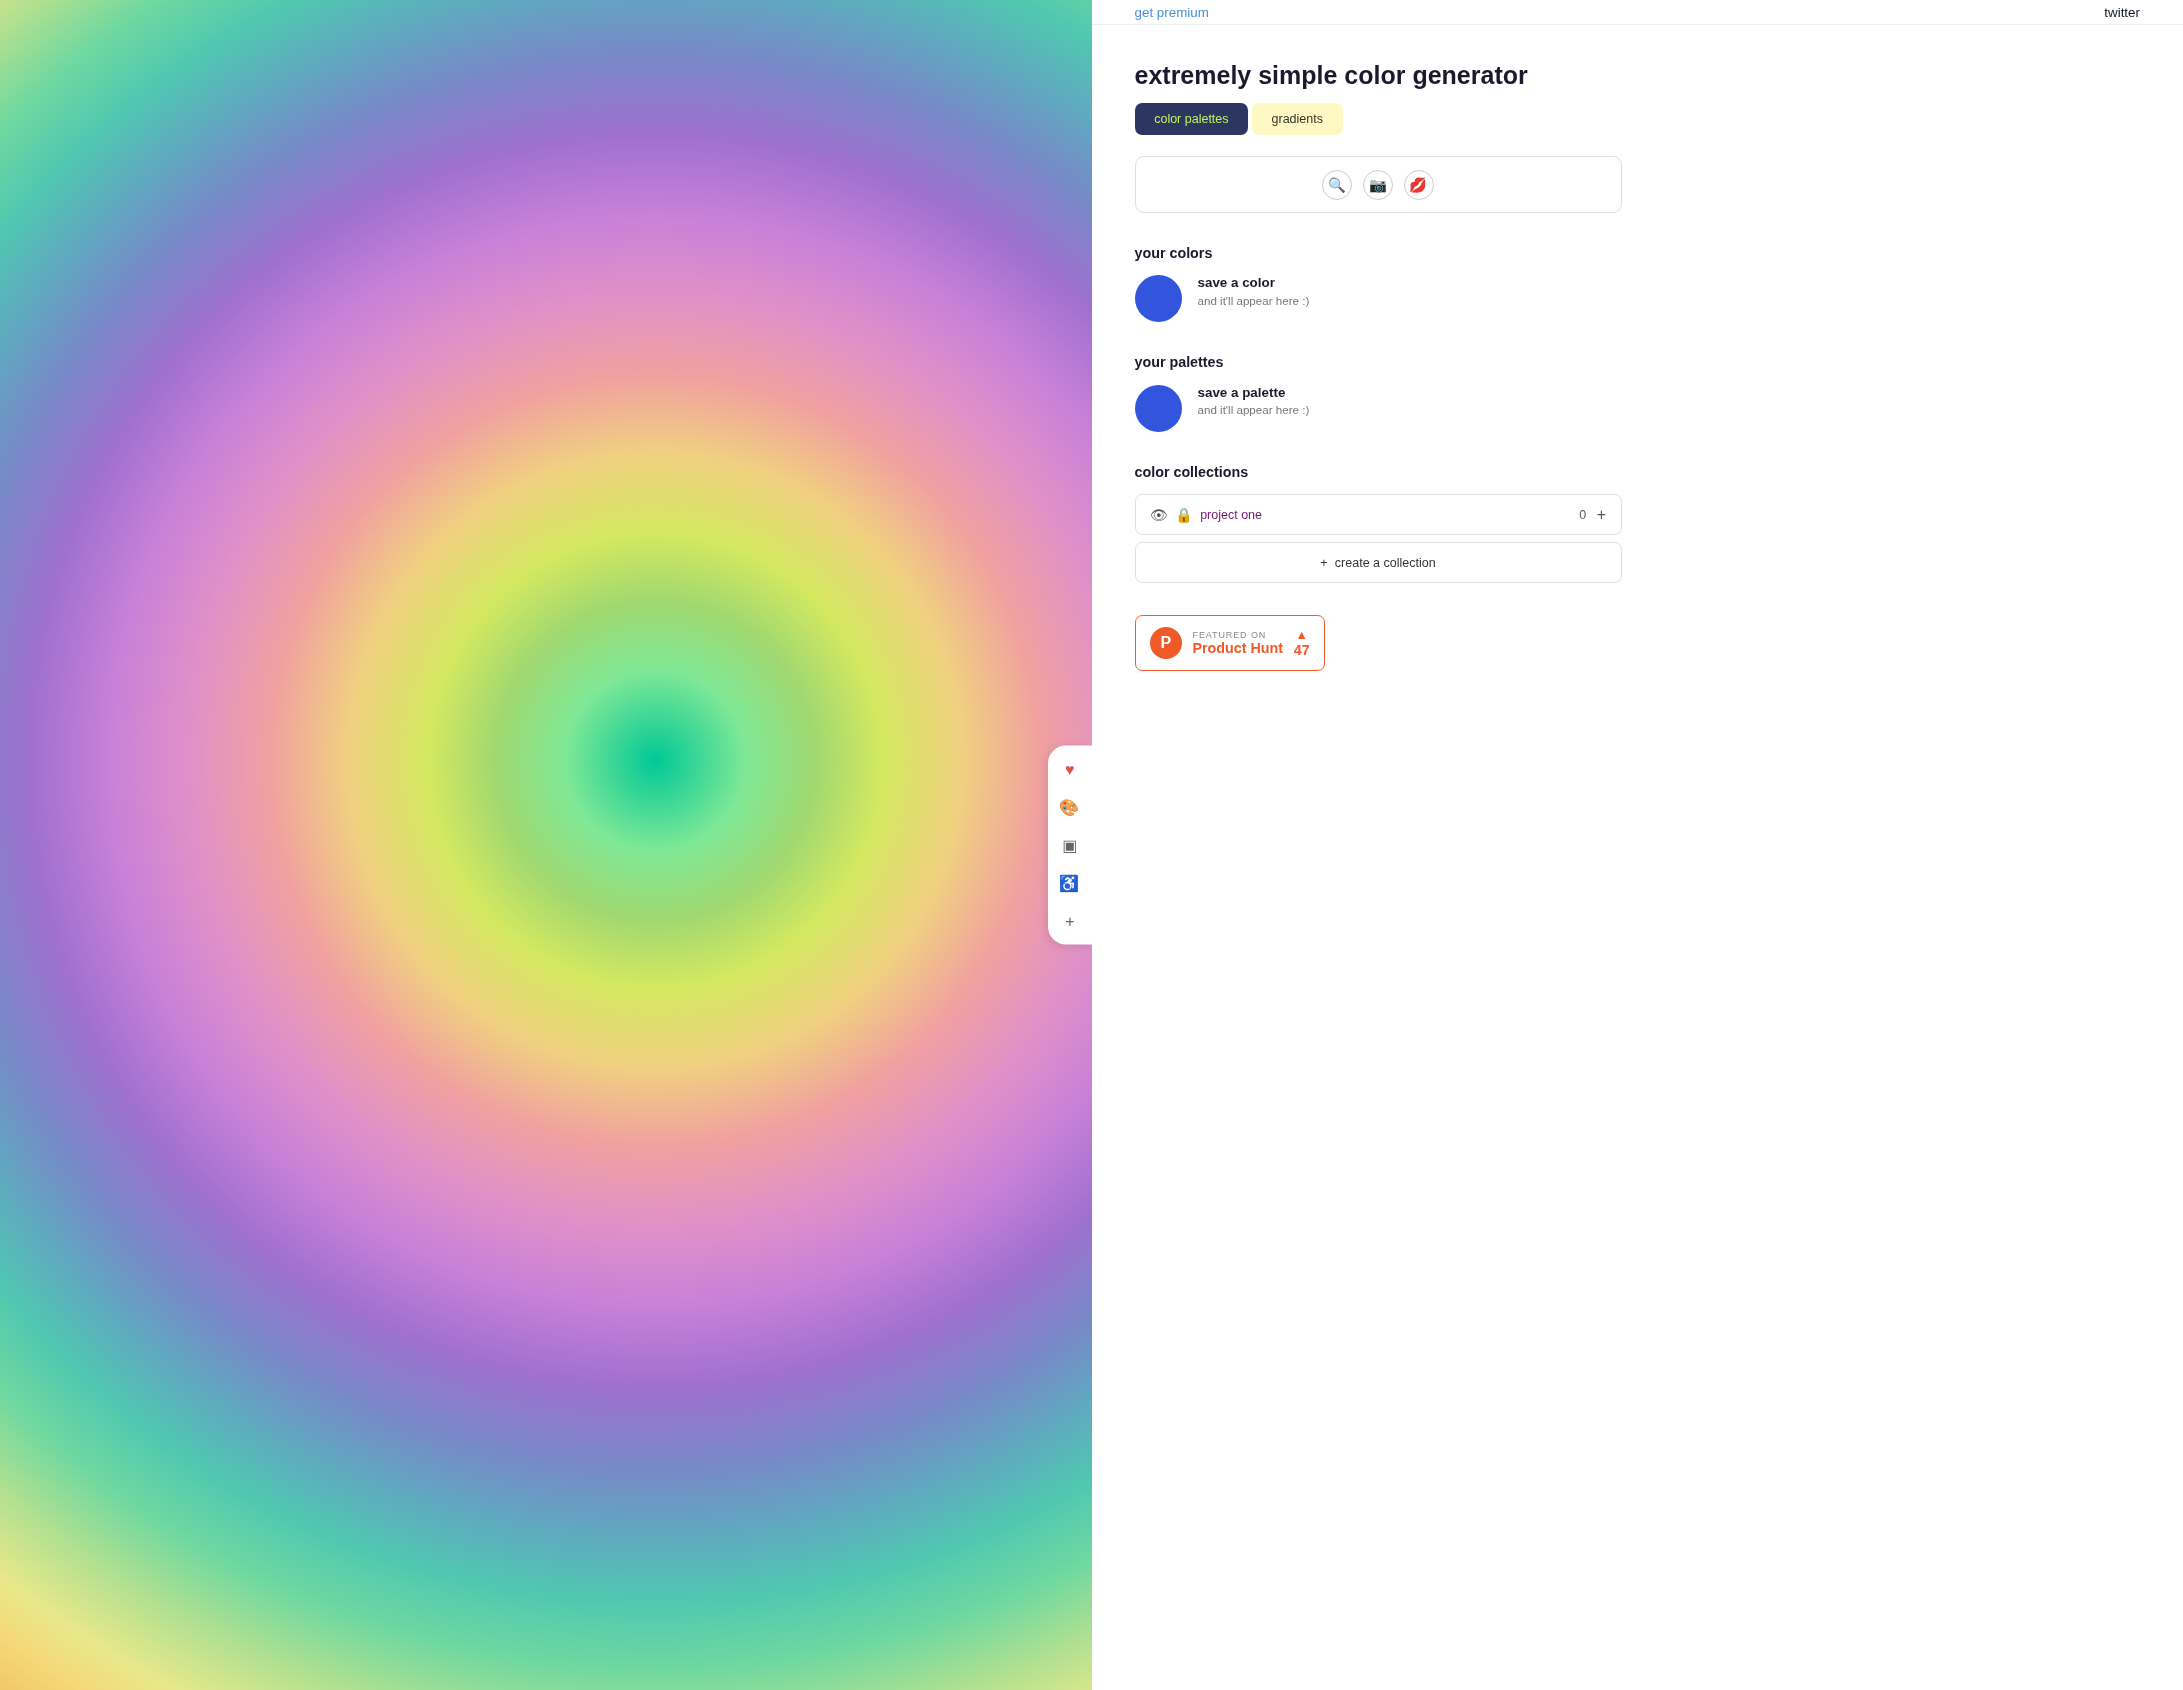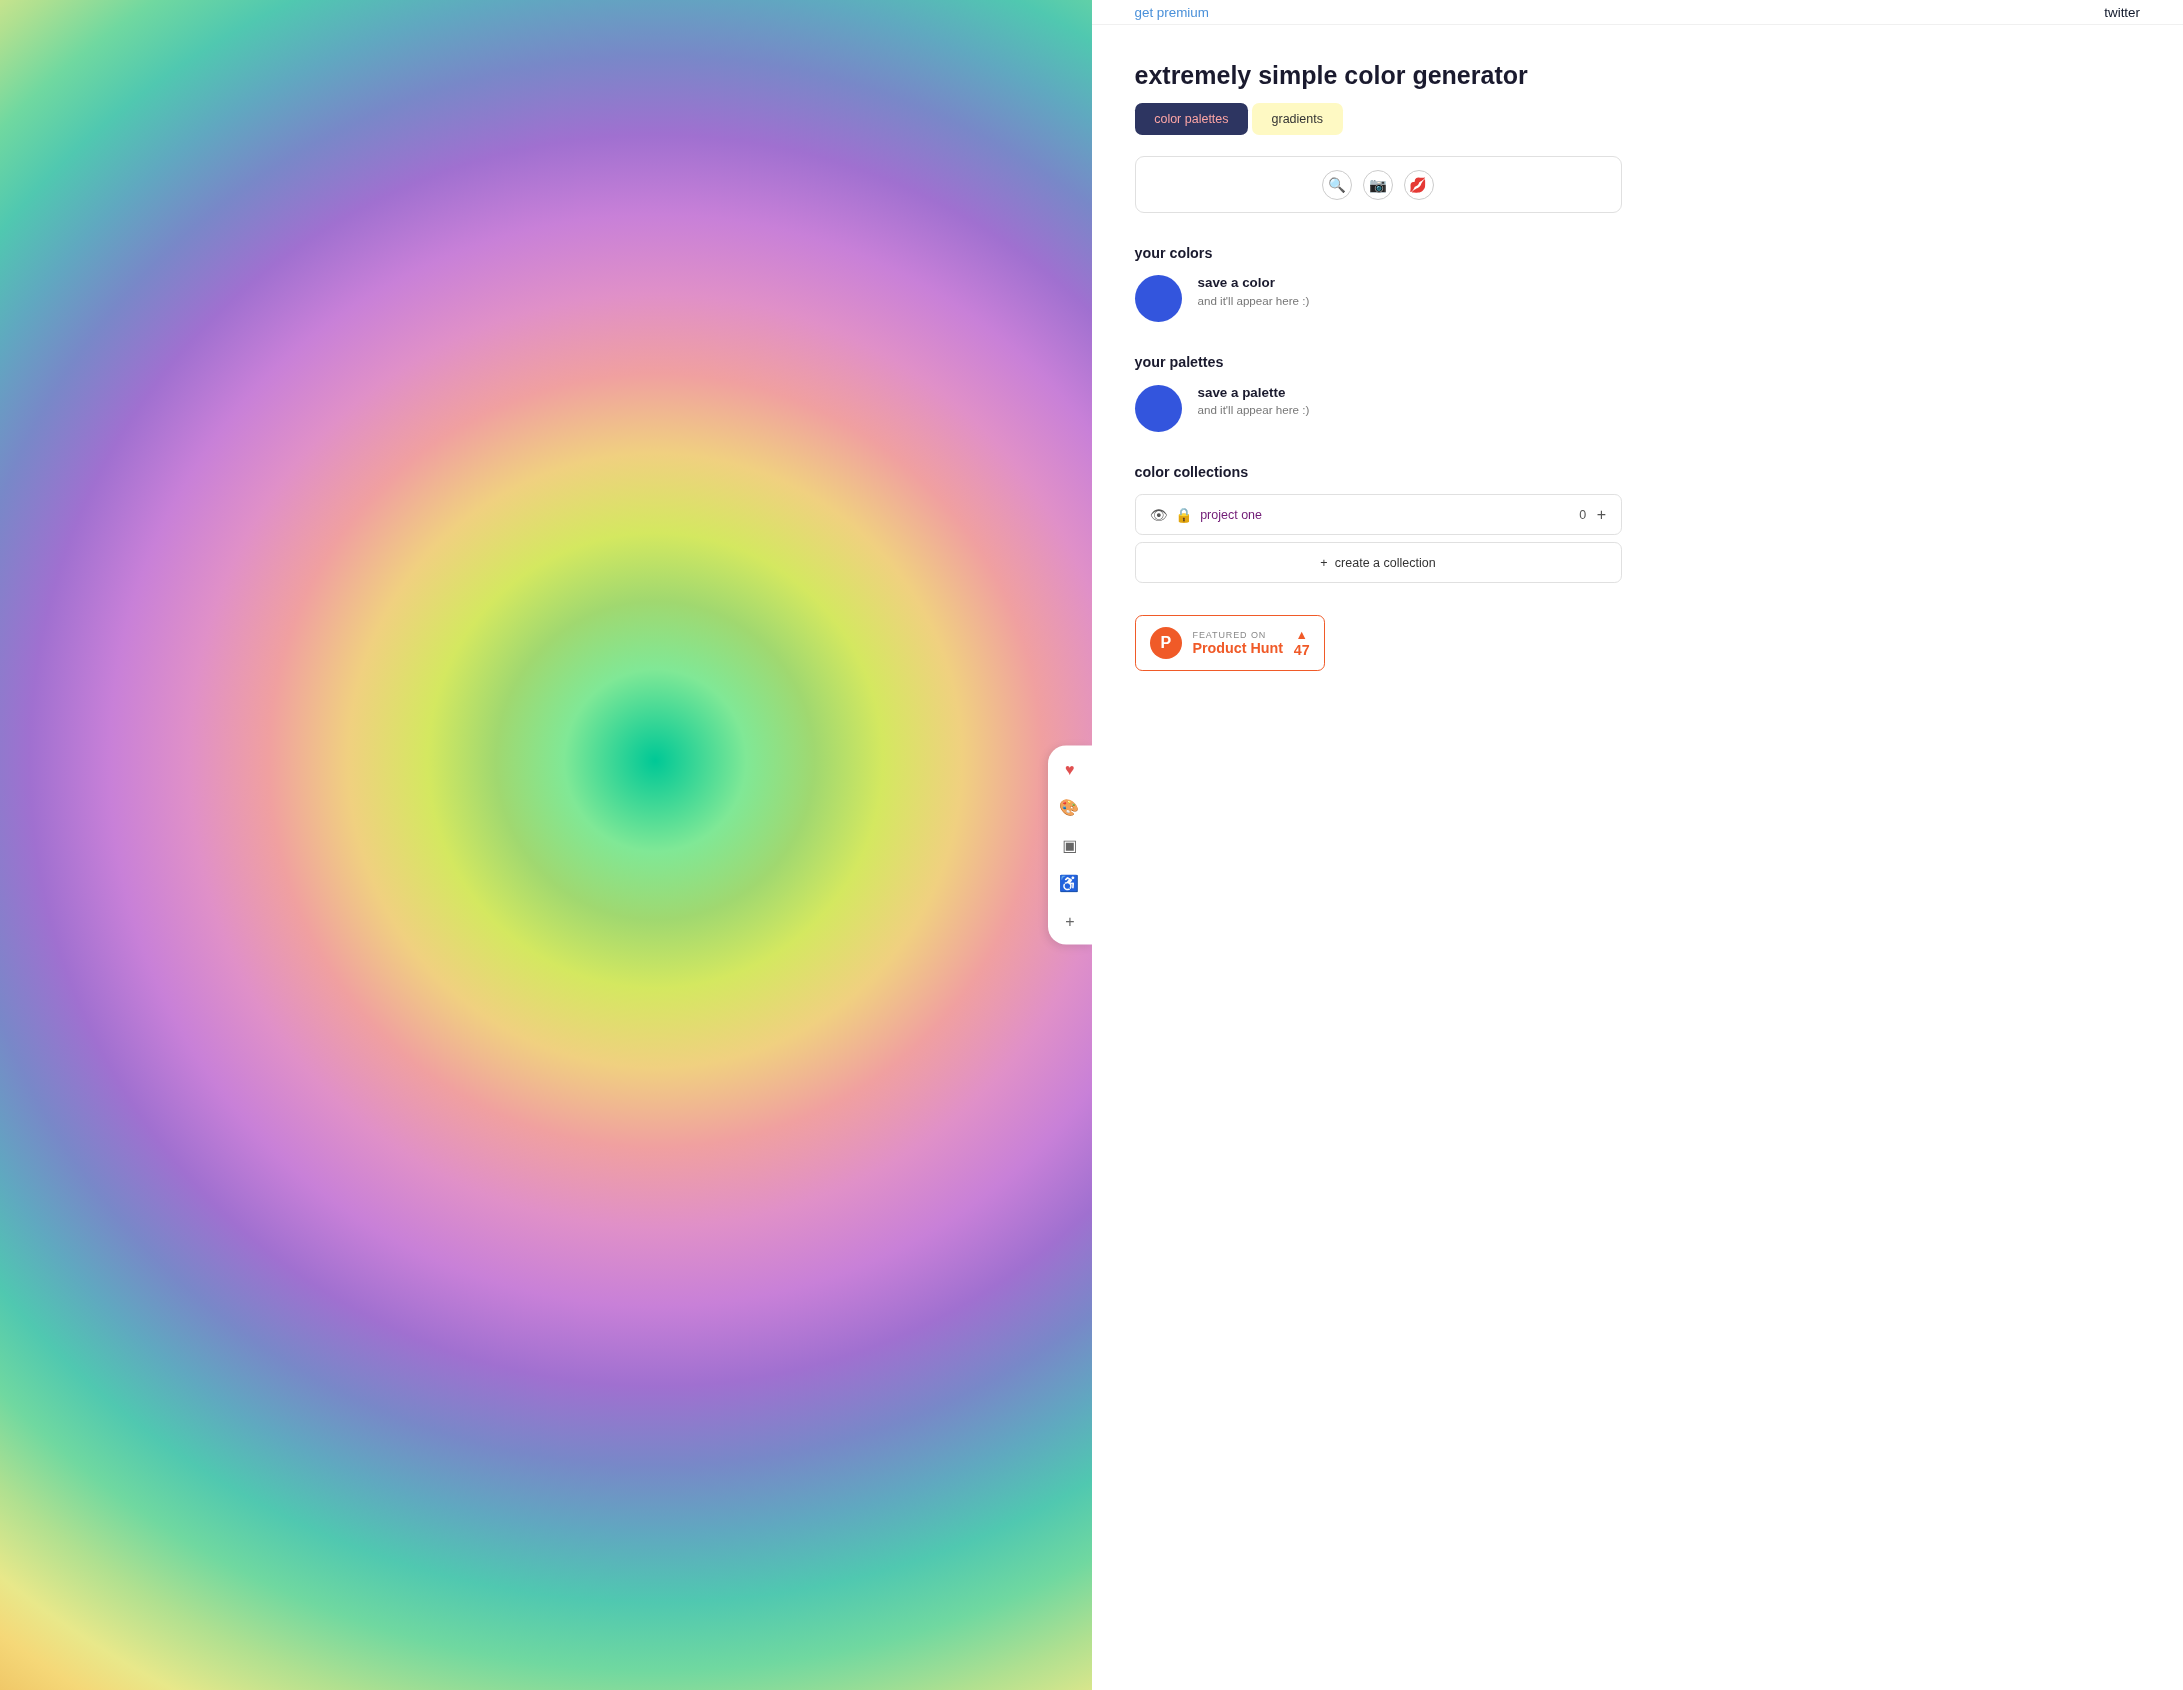--- a/index.html
+++ b/index.html
@@ -137,21 +137,21 @@
       padding: 9px 19.7px;
       border: none;
       border-radius: 7.2px;
       cursor: pointer;
       font-size: 12.5px;
       font-weight: 500;
     }
 
     .tab-btn.active {
       background: #2d3561;
-      color: #fca5a5;
+      color: #bef264;
       text-align: center;
     }
 
     .tab-btn.inactive {
       background: #fef9c3;
       color: #333;
     }
 
     
     .search-bar {

